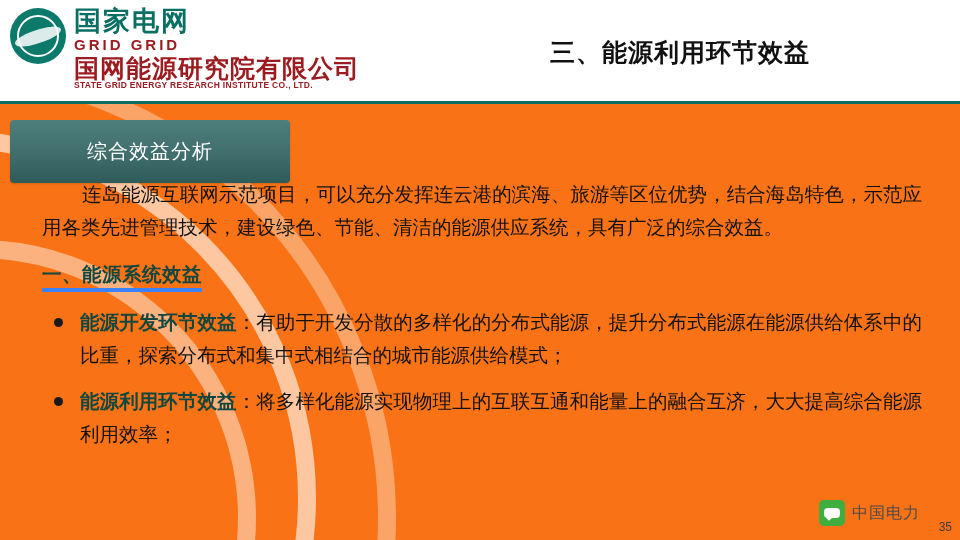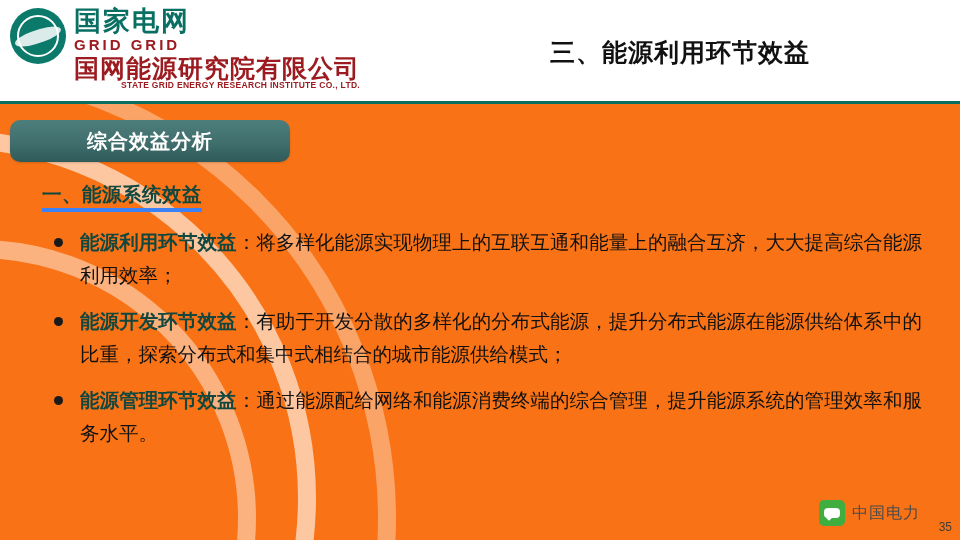--- a/index.html
+++ b/index.html
@@ -97,44 +97,43 @@
     letter-spacing: 1px;
     margin-top: 3px;
     line-height: 23px;
   }
   .inst-en {
     font-size: 8.5px;
     font-weight: bold;
     color: #9c1b20;
     letter-spacing: 0.3px;
     line-height: 11px;
-    text-align: right;
   }
   .slide-title {
     position: absolute;
     left: 430px;
     top: 36px;
     width: 500px;
     text-align: center;
     font-size: 25px;
     font-weight: bold;
     color: #111111;
     letter-spacing: 1px;
   }
 
   
   .section-tag {
     position: absolute;
     left: 10px; top: 120px;
-    width: 280px; height: 42px;
+    width: 280px; height: 63px;
     background: linear-gradient(to bottom, #4e7e7c, #3f6e6c 55%, #2f5b59);
-    border-radius: 10px;
+    border-radius: 4px;
     color: #ffffff;
     font-size: 20px;
-    font-weight: bold;
+    font-weight: normal;
     display: flex;
     align-items: center;
     justify-content: center;
     letter-spacing: 1px;
     box-shadow: 0 1px 2px rgba(0,0,0,0.15);
   }
 
   
   .content {
     position: absolute;
@@ -249,37 +248,34 @@
         <div class="inst-cn">国网能源研究院有限公司</div>
         <div class="inst-en">STATE GRID ENERGY RESEARCH INSTITUTE CO., LTD.</div>
       </div>
     </div>
     <div class="slide-title">三、能源利用环节效益</div>
   </div>
 
   <div class="section-tag">综合效益分析</div>
 
   <div class="content">
+    <p class="para">连岛能源互联网示范项目，可以充分发挥连云港的滨海、旅游等区位优势，结合海岛特色，示范应用各类先进管理技术，建设绿色、节能、清洁的能源供应系统，具有广泛的综合效益。</p>
 
     <div>
       <span class="subhead">一、能源系统效益</span>
     </div>
 
     <ul class="bullets">
-      <li>
-        <span class="dot"></span>
-        <span class="lead">能源利用环节效益</span><span>：将多样化能源实现物理上的互联互通和能量上的融合互济，大大提高综合能源利用效率；</span>
-      </li>
       <li>
         <span class="dot"></span>
         <span class="lead">能源开发环节效益</span><span>：有助于开发分散的多样化的分布式能源，提升分布式能源在能源供给体系中的比重，探索分布式和集中式相结合的城市能源供给模式；</span>
       </li>
       <li>
         <span class="dot"></span>
-        <span class="lead">能源管理环节效益</span><span>：通过能源配给网络和能源消费终端的综合管理，提升能源系统的管理效率和服务水平。</span>
+        <span class="lead">能源利用环节效益</span><span>：将多样化能源实现物理上的互联互通和能量上的融合互济，大大提高综合能源利用效率；</span>
       </li>
     </ul>
   </div>
 
   <div class="wm">
     <div class="wm-badge"></div>
     <div class="wm-text">中国电力</div>
   </div>
 
   <div class="page-no">35</div>

